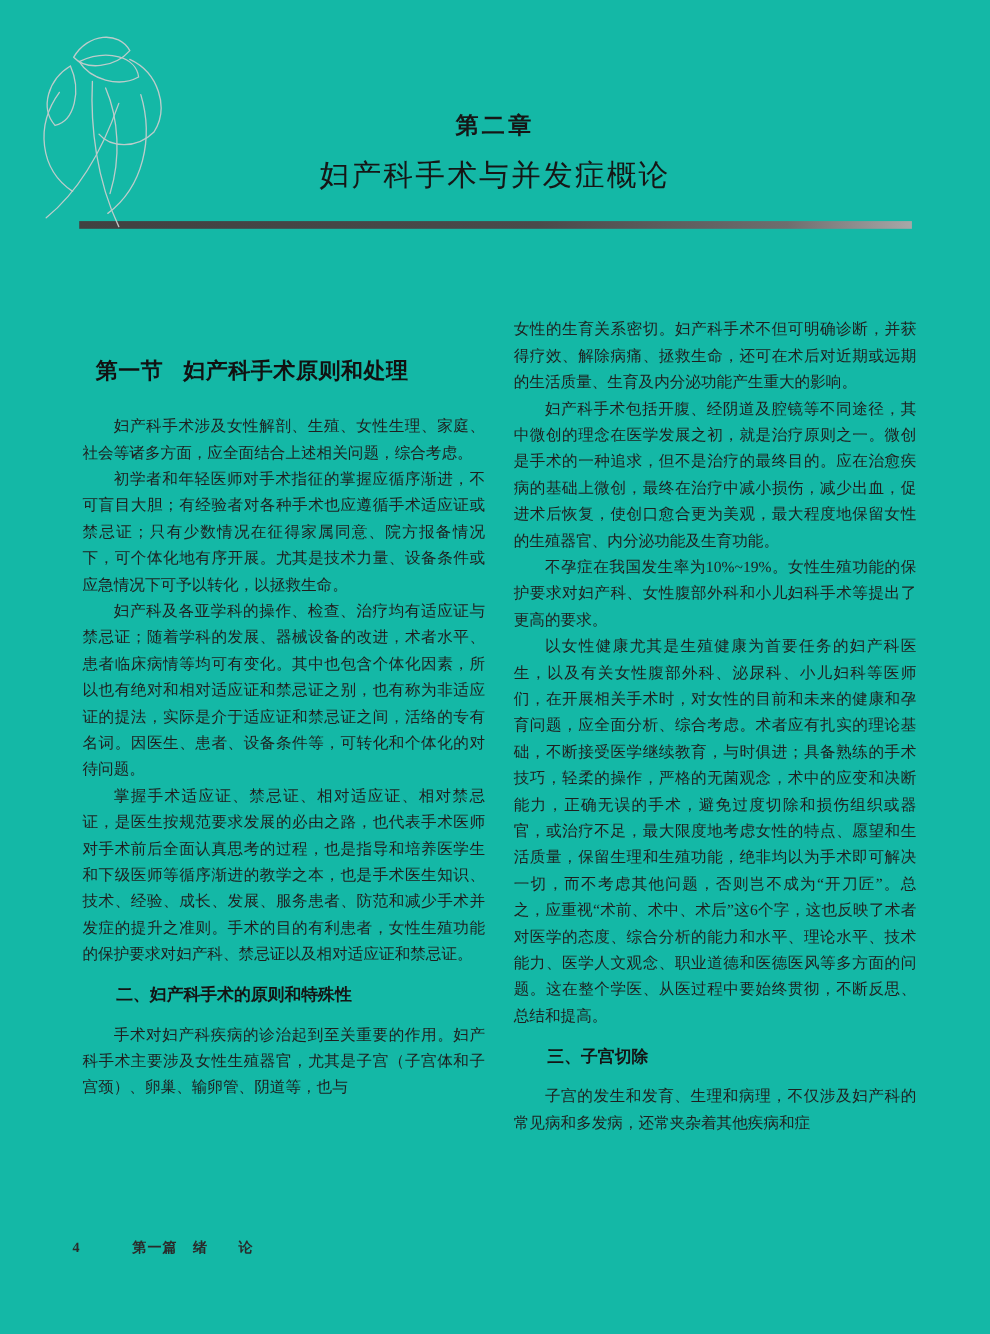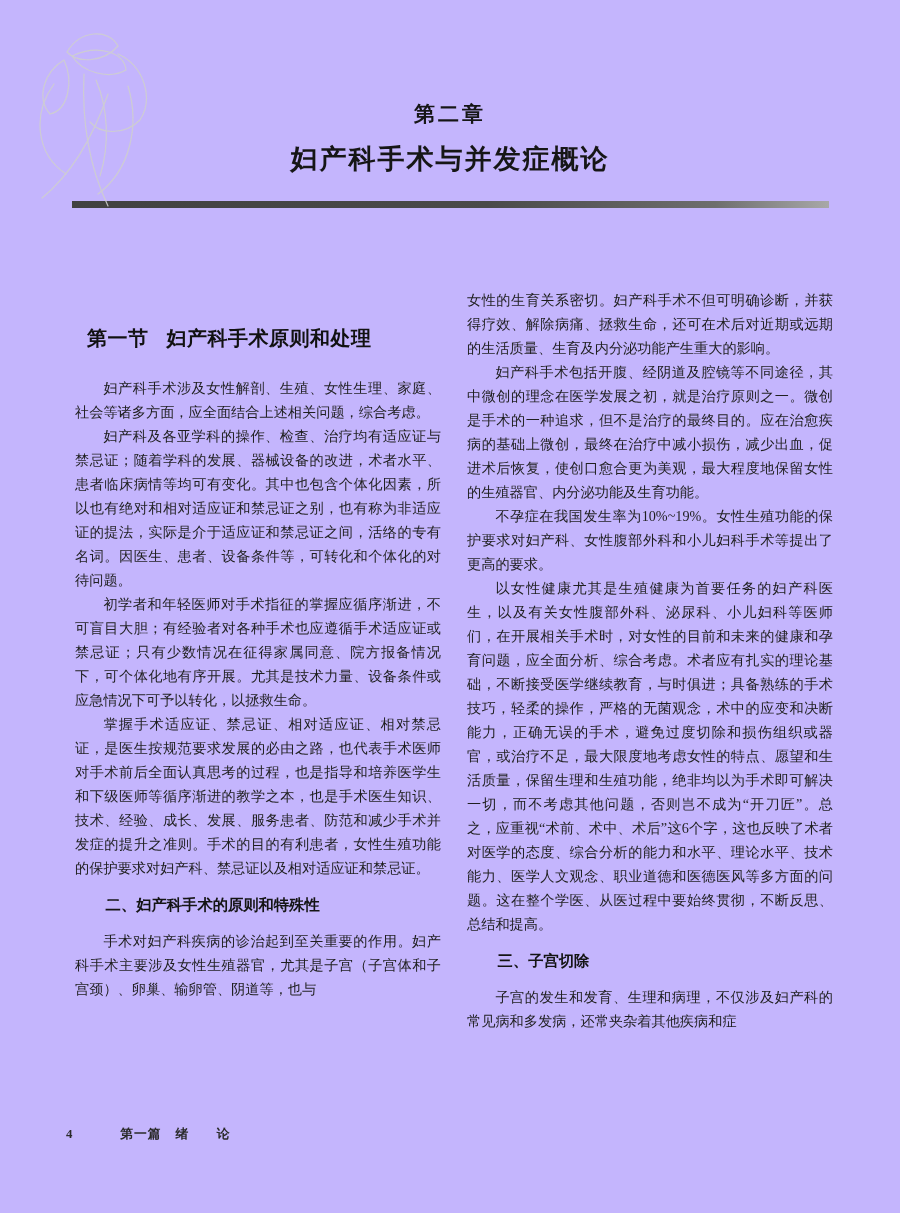--- a/index.html
+++ b/index.html
@@ -2,21 +2,21 @@
 <html><head>
 <meta charset="utf-8">
 <style>
   * { margin: 0; padding: 0; box-sizing: border-box; }
   html, body { background: #e9e9e9; }
   .page {
     position: relative;
     width: 900px;
     height: 1213px;
     margin: 0 auto;
-    background: #c4b5fd;
+    background: #14b8a6;
     font-family: "Liberation Serif", "DejaVu Serif", serif;
     color: #1f1f1f;
     overflow: hidden;
   }
   .deco {
     position: absolute;
     top: 22px;
     left: 12px;
     width: 180px;
     height: 195px;
@@ -29,21 +29,21 @@
   }
   .chapter-number {
     font-size: 21px;
     font-weight: bold;
     letter-spacing: 3px;
     color: #161616;
   }
   .chapter-title {
     margin-top: 13px;
     font-size: 27px;
-    font-weight: bold;
+    font-weight: normal;
     letter-spacing: 2px;
     color: #161616;
   }
   .rule {
     width: 757px;
     height: 7px;
     margin: 24px auto 0 auto;
     background: linear-gradient(to right, #414141 0%, #4a4a4a 55%, #6e6e6e 85%, #a8a8a8 100%);
   }
   .columns {
@@ -121,22 +121,22 @@
 
   <div class="rule"></div>
 
   <main class="columns">
 
     <section class="col">
       <h2 class="section-heading">
         <span class="sec-label">第一节</span><span>妇产科手术原则和处理</span>
       </h2>
       <p class="para">妇产科手术涉及女性解剖、生殖、女性生理、家庭、社会等诸多方面，应全面结合上述相关问题，综合考虑。</p>
+      <p class="para">初学者和年轻医师对手术指征的掌握应循序渐进，不可盲目大胆；有经验者对各种手术也应遵循手术适应证或禁忌证；只有少数情况在征得家属同意、院方报备情况下，可个体化地有序开展。尤其是技术力量、设备条件或应急情况下可予以转化，以拯救生命。</p>
       <p class="para">妇产科及各亚学科的操作、检查、治疗均有适应证与禁忌证；随着学科的发展、器械设备的改进，术者水平、患者临床病情等均可有变化。其中也包含个体化因素，所以也有绝对和相对适应证和禁忌证之别，也有称为非适应证的提法，实际是介于适应证和禁忌证之间，活络的专有名词。因医生、患者、设备条件等，可转化和个体化的对待问题。</p>
-      <p class="para">初学者和年轻医师对手术指征的掌握应循序渐进，不可盲目大胆；有经验者对各种手术也应遵循手术适应证或禁忌证；只有少数情况在征得家属同意、院方报备情况下，可个体化地有序开展。尤其是技术力量、设备条件或应急情况下可予以转化，以拯救生命。</p>
       <p class="para">掌握手术适应证、禁忌证、相对适应证、相对禁忌证，是医生按规范要求发展的必由之路，也代表手术医师对手术前后全面认真思考的过程，也是指导和培养医学生和下级医师等循序渐进的教学之本，也是手术医生知识、技术、经验、成长、发展、服务患者、防范和减少手术并发症的提升之准则。手术的目的有利患者，女性生殖功能的保护要求对妇产科、禁忌证以及相对适应证和禁忌证。</p>
       <h3 class="subhead">二、妇产科手术的原则和特殊性</h3>
       <p class="para">手术对妇产科疾病的诊治起到至关重要的作用。妇产科手术主要涉及女性生殖器官，尤其是子宫（子宫体和子宫颈）、卵巢、输卵管、阴道等，也与</p>
     </section>
 
     <section class="col">
       <p class="para no-indent">女性的生育关系密切。妇产科手术不但可明确诊断，并获得疗效、解除病痛、拯救生命，还可在术后对近期或远期的生活质量、生育及内分泌功能产生重大的影响。</p>
       <p class="para">妇产科手术包括开腹、经阴道及腔镜等不同途径，其中微创的理念在医学发展之初，就是治疗原则之一。微创是手术的一种追求，但不是治疗的最终目的。应在治愈疾病的基础上微创，最终在治疗中减小损伤，减少出血，促进术后恢复，使创口愈合更为美观，最大程度地保留女性的生殖器官、内分泌功能及生育功能。</p>
       <p class="para">不孕症在我国发生率为10%~19%。女性生殖功能的保护要求对妇产科、女性腹部外科和小儿妇科手术等提出了更高的要求。</p>
       <p class="para">以女性健康尤其是生殖健康为首要任务的妇产科医生，以及有关女性腹部外科、泌尿科、小儿妇科等医师们，在开展相关手术时，对女性的目前和未来的健康和孕育问题，应全面分析、综合考虑。术者应有扎实的理论基础，不断接受医学继续教育，与时俱进；具备熟练的手术技巧，轻柔的操作，严格的无菌观念，术中的应变和决断能力，正确无误的手术，避免过度切除和损伤组织或器官，或治疗不足，最大限度地考虑女性的特点、愿望和生活质量，保留生理和生殖功能，绝非均以为手术即可解决一切，而不考虑其他问题，否则岂不成为“开刀匠”。总之，应重视“术前、术中、术后”这6个字，这也反映了术者对医学的态度、综合分析的能力和水平、理论水平、技术能力、医学人文观念、职业道德和医德医风等多方面的问题。这在整个学医、从医过程中要始终贯彻，不断反思、总结和提高。</p>

